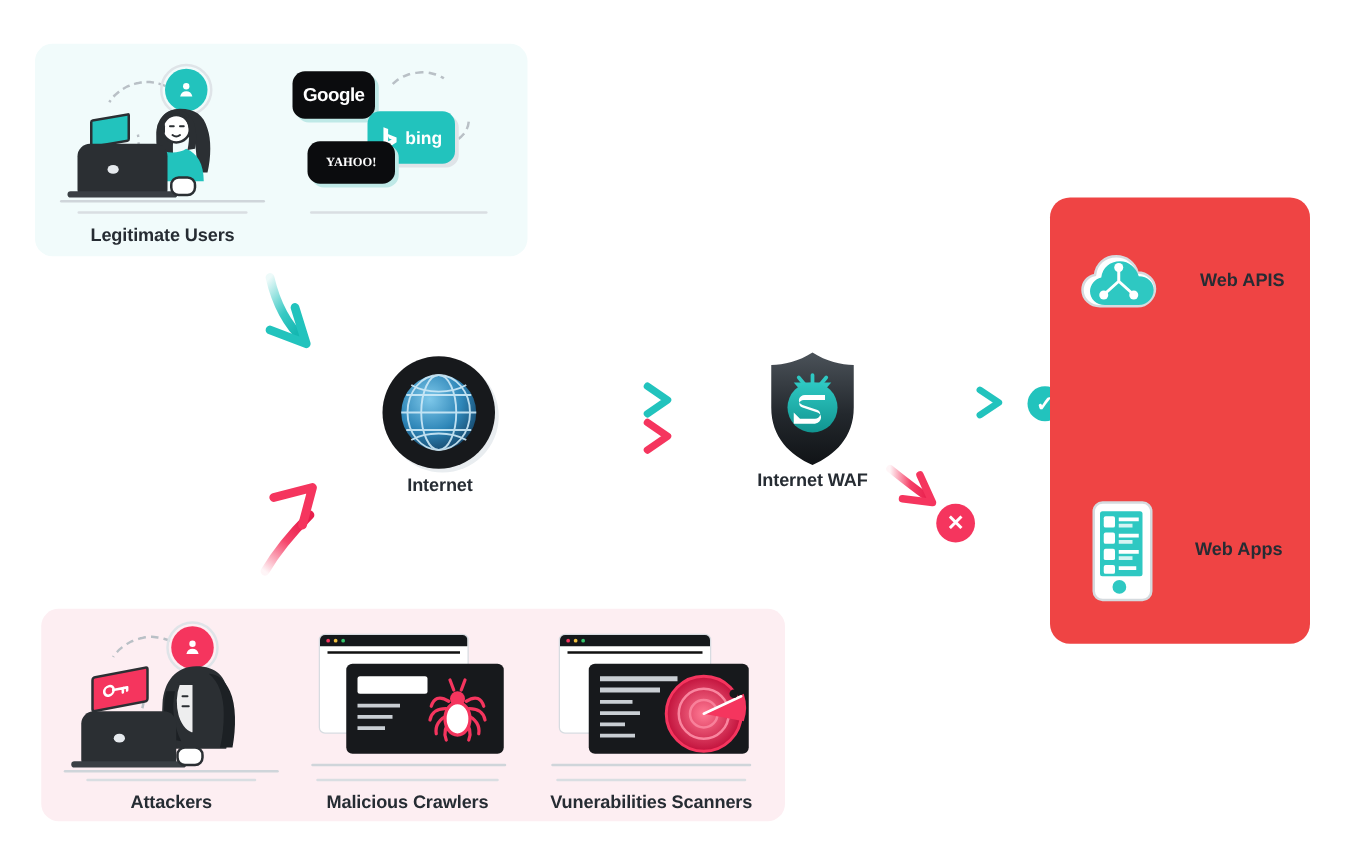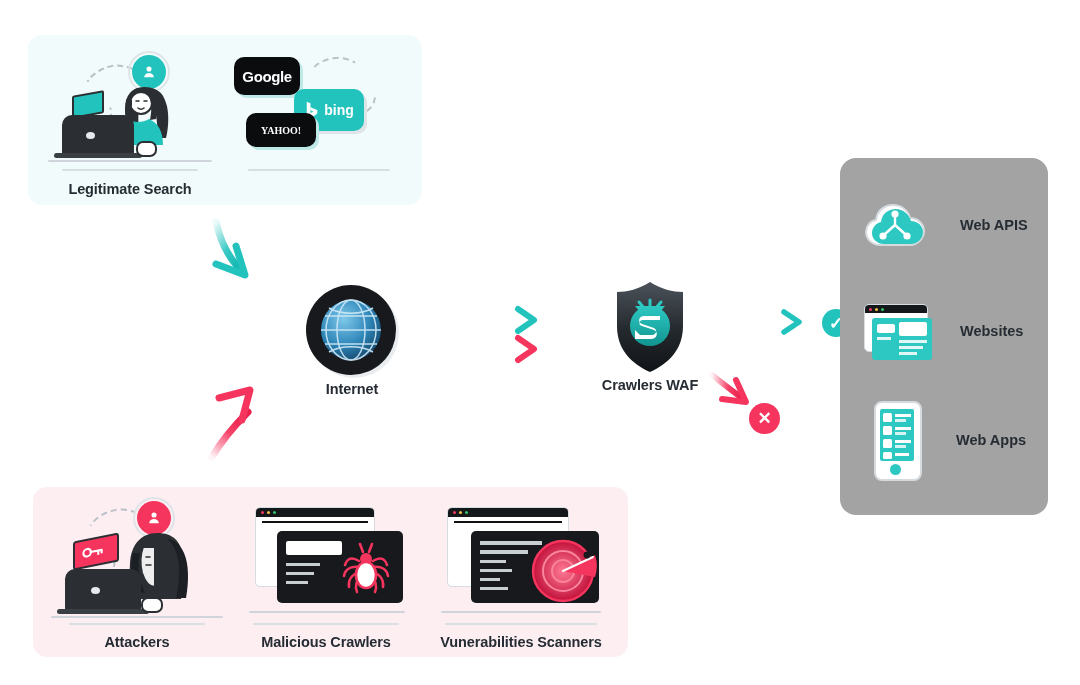--- a/index.html
+++ b/index.html
@@ -9,21 +9,21 @@
     font-family:"Liberation Sans", sans-serif;
     overflow:hidden;
     position:relative;
   }
   .stage{position:absolute;left:0;top:0;width:1080px;height:685px;}
 
   
   .panel{position:absolute;border-radius:14px;}
   #panel-legit{left:28px;top:35px;width:394px;height:170px;background:#f1fbfb;}
   #panel-threat{left:33px;top:487px;width:595px;height:170px;background:#fdeef2;}
-  #panel-assets{left:840px;top:158px;width:208px;height:357px;background:#a3a3a3;border-radius:16px;}
+  #panel-assets{left:840px;top:158px;width:208px;height:357px;background:#ef4444;border-radius:16px;}
 
   
   .cell{position:absolute;}
   .cell .art{position:absolute;left:0;top:0;}
   .cell .rule{position:absolute;height:2px;background:#d9dee2;border-radius:2px;}
   .cell .cap{
     position:absolute;text-align:center;
     font-size:14.5px;font-weight:700;color:#262c33;
     letter-spacing:-.1px;white-space:nowrap;
   }
@@ -105,21 +105,21 @@
 
         <div class="laptop-body" style="left:22px;top:72px;width:72px;height:40px;"></div>
         <div style="position:absolute;left:46px;top:89px;width:9px;height:7px;background:#e6eaee;border-radius:50%;"></div>
         <div class="laptop-base" style="left:14px;top:110px;width:88px;height:5px;border-radius:3px;"></div>
 
         <div style="position:absolute;left:96px;top:98px;width:17px;height:12px;background:#fff;
                     border:2px solid #2b2f33;border-radius:7px;"></div>
         <div class="desk" style="left:8px;top:117px;width:164px;"></div>
       </div>
       <div class="rule" style="left:22px;top:126px;width:136px;"></div>
-      <div class="cap" style="left:0;top:138px;width:180px;">Legitimate Search</div>
+      <div class="cap" style="left:0;top:138px;width:180px;">Legitimate Users</div>
     </div>
 
     <div class="cell" style="left:192px;top:8px;width:196px;height:155px;">
       <div class="art" style="width:196px;height:120px;">
         <div class="dashed-arc" style="left:86px;top:14px;width:56px;height:44px;transform:rotate(-8deg);"></div>
         <div class="dashed-arc" style="left:118px;top:34px;width:34px;height:34px;transform:rotate(128deg);"></div>
 
         <div class="chip" style="left:14px;top:14px;width:66px;height:38px;background:#0b0c0e;">
           <span class="txt" style="font-size:15px;letter-spacing:-.4px;">Google</span>
         </div>
@@ -290,21 +290,21 @@
             <stop offset="100%" stop-color="#119490"></stop>
           </linearGradient>
         </defs>
         <path d="M37 2C26 9 14 12 4 12v34c0 24 15 38 33 46 18-8 33-22 33-46V12C60 12 48 9 37 2z" fill="url(#shG)"></path>
         <path d="M22 26h30l-6 7H28z" fill="#2ec8c2"></path>
         <path d="M26 22l5 6M37 20l0 8M48 22l-5 6" stroke="#2ec8c2" stroke-width="3" stroke-linecap="round"></path>
         <circle cx="37" cy="46" r="20" fill="url(#cirG)"></circle>
         <path d="M47 36H31c-5 0-7 6-2 8l12 4c4 2 2 7-2 7H27l-5-5v9h16c6 0 8-7 3-9l-12-4c-4-1-3-6 1-6h17z" fill="#fff"></path>
       </svg>
     </div>
-    <div class="cap" style="left:0;top:97px;width:116px;">Crawlers WAF</div>
+    <div class="cap" style="left:0;top:97px;width:116px;">Internet WAF</div>
   </div>
 
   <svg class="overlay" aria-hidden="true">
     <defs>
       <linearGradient id="tealFade" x1="0" y1="0" x2="1" y2="0">
         <stop offset="0%" stop-color="#22c3bd" stop-opacity="0.05"></stop>
         <stop offset="55%" stop-color="#22c3bd" stop-opacity="0.95"></stop>
         <stop offset="100%" stop-color="#15b7b1" stop-opacity="1"></stop>
       </linearGradient>
       <linearGradient id="redFade" x1="0" y1="0" x2="1" y2="0">
@@ -373,39 +373,20 @@
             <path d="M33 17v9M33 26l-10 9M33 26l10 9"></path>
           </g>
           <circle cx="33" cy="15" r="3.6" fill="#fff"></circle>
           <circle cx="21" cy="37" r="3.6" fill="#fff"></circle>
           <circle cx="45" cy="37" r="3.6" fill="#fff"></circle>
         </svg>
       </div>
       <span class="alabel" style="margin-left:32px;">Web APIS</span>
     </div>
 
-    <div class="asset-row" style="left:22px;top:140px;width:180px;height:66px;">
-      <div style="width:70px;height:62px;position:relative;">
-        <div class="win" style="left:2px;top:4px;width:62px;height:46px;background:#fff;border:1.5px solid #d7dce1;">
-          <div class="bar" style="background:#15181b;height:8px;"></div>
-          <div class="dot" style="left:4px;top:2.5px;background:#f5355e;"></div>
-          <div class="dot" style="left:10px;top:2.5px;background:#f0c040;"></div>
-          <div class="dot" style="left:16px;top:2.5px;background:#32c46a;"></div>
-        </div>
-        <div style="position:absolute;left:10px;top:18px;width:60px;height:42px;background:#2ec8c2;border-radius:3px;">
-          <div style="position:absolute;left:5px;top:6px;width:18px;height:9px;background:#fff;border-radius:2px;"></div>
-          <div style="position:absolute;left:5px;top:19px;width:14px;height:3px;background:#fff;opacity:.85;"></div>
-          <div style="position:absolute;left:27px;top:4px;width:28px;height:14px;background:#fff;border-radius:2px;"></div>
-          <div style="position:absolute;left:27px;top:22px;width:28px;height:2.5px;background:#fff;opacity:.85;"></div>
-          <div style="position:absolute;left:27px;top:28px;width:24px;height:2.5px;background:#fff;opacity:.85;"></div>
-          <div style="position:absolute;left:27px;top:34px;width:18px;height:2.5px;background:#fff;opacity:.85;"></div>
-        </div>
-      </div>
-      <span class="alabel" style="margin-left:28px;">Websites</span>
-    </div>
 
     <div class="asset-row" style="left:22px;top:242px;width:180px;height:80px;">
       <div style="width:68px;height:78px;position:relative;">
         <div style="position:absolute;left:12px;top:0;width:44px;height:76px;background:#fff;
                     border:2px solid #d5dade;border-radius:8px;"></div>
         <div style="position:absolute;left:18px;top:8px;width:34px;height:52px;background:#2ec8c2;border-radius:2px;">
           <div style="position:absolute;left:3px;top:4px;width:9px;height:9px;background:#fff;border-radius:1.5px;"></div>
           <div style="position:absolute;left:3px;top:17px;width:9px;height:9px;background:#fff;border-radius:1.5px;"></div>
           <div style="position:absolute;left:3px;top:30px;width:9px;height:9px;background:#fff;border-radius:1.5px;"></div>
           <div style="position:absolute;left:3px;top:43px;width:9px;height:7px;background:#fff;border-radius:1.5px;"></div>

